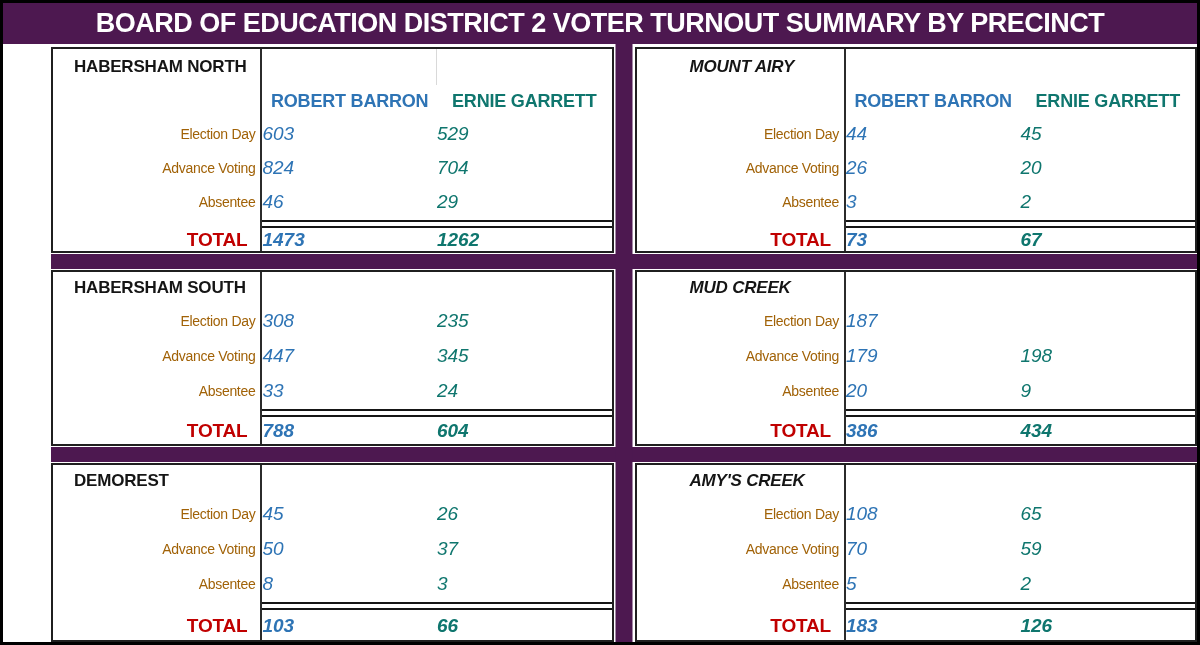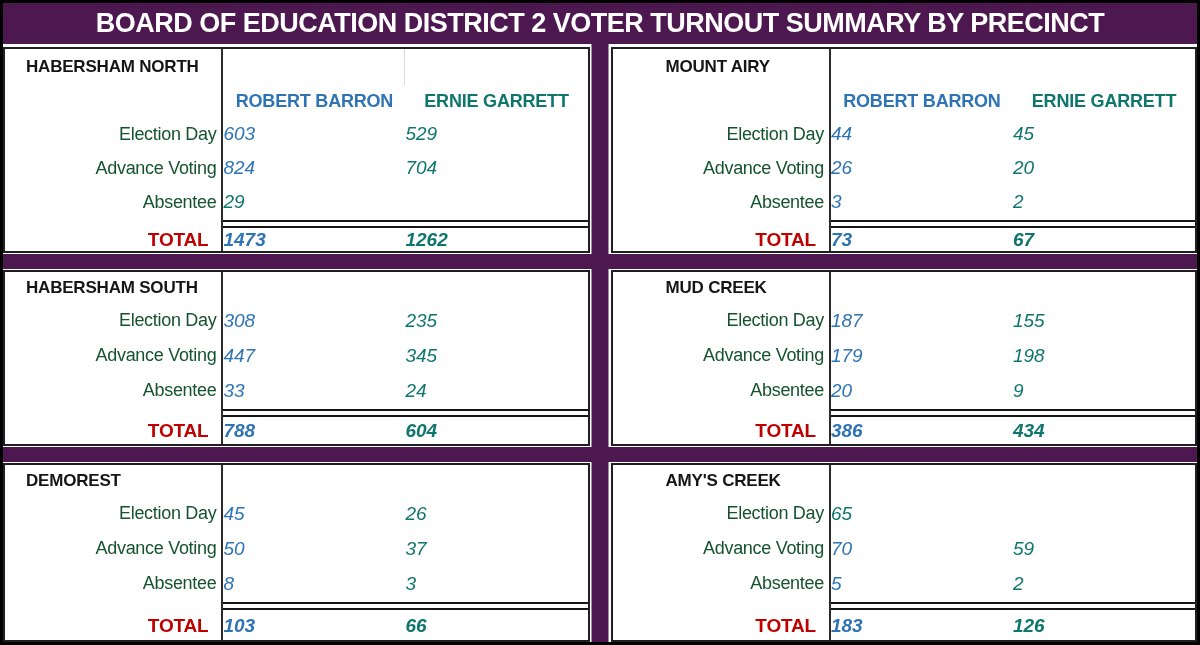--- a/index.html
+++ b/index.html
@@ -16,20 +16,21 @@
     height: 41px; flex: 0 0 41px;
     background: #4D1850; color: #fff;
     display: flex; align-items: center; justify-content: center;
     font-weight: bold; font-size: 27px; letter-spacing: -0.5px;
     white-space: nowrap;
     text-align: center;
   }
   .panels {
     position: relative; flex: 1 1 auto;
     padding-top: 3px;
+    margin-left: 48px;
   }
   .grid {
     display: grid; height: 100%;
     grid-template-columns: 1fr 1fr;
     grid-template-rows: 206px 176px 1fr;
     column-gap: 21px; row-gap: 17px;
   }
   .v-divider {
     position: absolute; top: 0; bottom: 0;
     left: 50%; transform: translateX(-50%);
@@ -56,23 +57,23 @@
   .r-data  { flex: 0 0 34px; }
   .panel.short .r-title { flex: 0 0 31px; }
   .panel.short .r-data  { flex: 0 0 35px; }
   .r-sep   { flex: 0 0 10px; grid-template-columns: 37.5% 1fr; }
   .r-total { flex: 1 1 auto; }
 
   .precinct-name {
     font-weight: bold; font-size: 17px; color: #151515;
     padding-left: 21px; letter-spacing: -0.2px;
   }
-  .panel.right .precinct-name { padding-left: 53px; }
+  .panel.right .precinct-name { padding-left: 53px; font-style: italic; }
   .row-label {
-    font-size: 18px; color: #14532d; letter-spacing: -0.3px;
+    font-size: 14px; color: #a16207; letter-spacing: -0.3px;
     padding-right: 5px; white-space: nowrap;
   }
   .cand { font-weight: bold; font-size: 18px; text-align: center; letter-spacing: -0.2px; white-space: nowrap; }
   .num  { font-size: 19px; text-align: left; font-style: italic; }
   .blue { color: #2E74B5; }
   .red  { color: #0f766e; }
   .total-label { font-weight: bold; font-size: 19px; color: #C00000; padding-right: 13px; letter-spacing: -0.2px; }
   .bold { font-weight: bold; }
   .sep-line {
     align-self: center;
@@ -112,20 +113,21 @@
           <div class="num blue">603</div>
           <div class="num red">529</div>
         </div>
         <div class="row r-data">
           <div class="lab row-label">Advance Voting</div>
           <div class="num blue">824</div>
           <div class="num red">704</div>
         </div>
         <div class="row r-data">
           <div class="lab row-label">Absentee</div>
+          <div class="num blue">46</div>
           <div class="num red">29</div>
         </div>
         <div class="row r-sep">
           <div class="lab"></div>
             <div class="sep-line"></div>
         </div>
         <div class="row r-total">
           <div class="lab total-label">TOTAL</div>
           <div class="num blue bold">1473</div>
           <div class="num red bold">1262</div>
@@ -203,21 +205,20 @@
 
       <section class="panel short right">
         <div class="row r-title">
           <div class="lab precinct-name">MUD CREEK</div>
           <div></div>
             <div></div>
         </div>
         <div class="row r-data">
           <div class="lab row-label">Election Day</div>
           <div class="num blue">187</div>
-          <div class="num red">155</div>
         </div>
         <div class="row r-data">
           <div class="lab row-label">Advance Voting</div>
           <div class="num blue">179</div>
           <div class="num red">198</div>
         </div>
         <div class="row r-data">
           <div class="lab row-label">Absentee</div>
           <div class="num blue">20</div>
           <div class="num red">9</div>
@@ -266,20 +267,21 @@
       </section>
 
       <section class="panel short right">
         <div class="row r-title">
           <div class="lab precinct-name">AMY'S CREEK</div>
           <div></div>
             <div></div>
         </div>
         <div class="row r-data">
           <div class="lab row-label">Election Day</div>
+          <div class="num blue">108</div>
           <div class="num red">65</div>
         </div>
         <div class="row r-data">
           <div class="lab row-label">Advance Voting</div>
           <div class="num blue">70</div>
           <div class="num red">59</div>
         </div>
         <div class="row r-data">
           <div class="lab row-label">Absentee</div>
           <div class="num blue">5</div>

